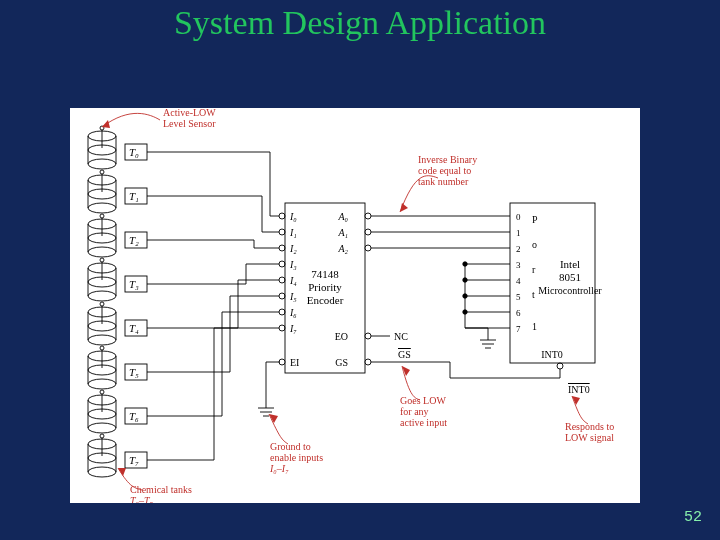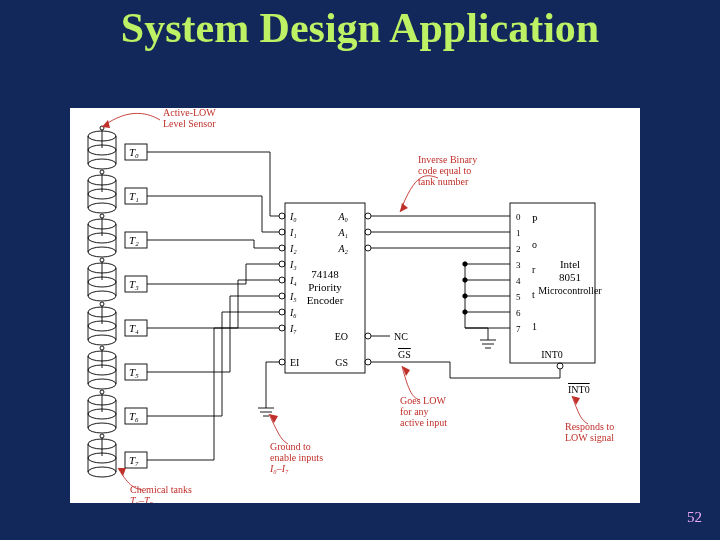--- a/index.html
+++ b/index.html
@@ -1,23 +1,23 @@
 <!DOCTYPE html>
 <html><head>
 <meta charset="utf-8">
 <style>
   html,body{margin:0;padding:0;width:720px;height:540px;background:#12275a;font-family:"Times New Roman",serif;color:#000;overflow:hidden}
   .slide{position:relative;width:720px;height:540px}
-  .title{position:absolute;left:0;right:0;top:4px;text-align:center;font-size:42px;font-weight:bold;color:#bef264}
+  .title{position:absolute;left:0;right:0;top:4px;text-align:center;font-size:34px;font-weight:normal;color:#22c55e}
   .bullet-row{position:absolute;left:58px;top:74px;display:flex;align-items:center}
   .bullet{width:12px;height:12px;background:#0a1e50;margin-right:18px;flex:none}
   .bullet-text{font-size:23px;color:#000}
   .diagram{position:absolute;left:70px;top:108px;width:570px;height:395px;background:#fff}
   .diagram svg{display:block}
-  .pagenum{position:absolute;right:18px;bottom:14px;color:#f0abfc;font-size:15px;font-family:Liberation Serif, serif}
+  .pagenum{position:absolute;right:18px;bottom:14px;color:#86efac;font-size:15px;font-family:Liberation Mono, monospace}
   .lbl{font-family:"Times New Roman",serif}
   .cap{font-family:"Times New Roman",serif;fill:#c0302b}
 </style>
 </head>
 <body>
 <div class="slide">
 
 <div class="title">System Design Application</div>
 
 

